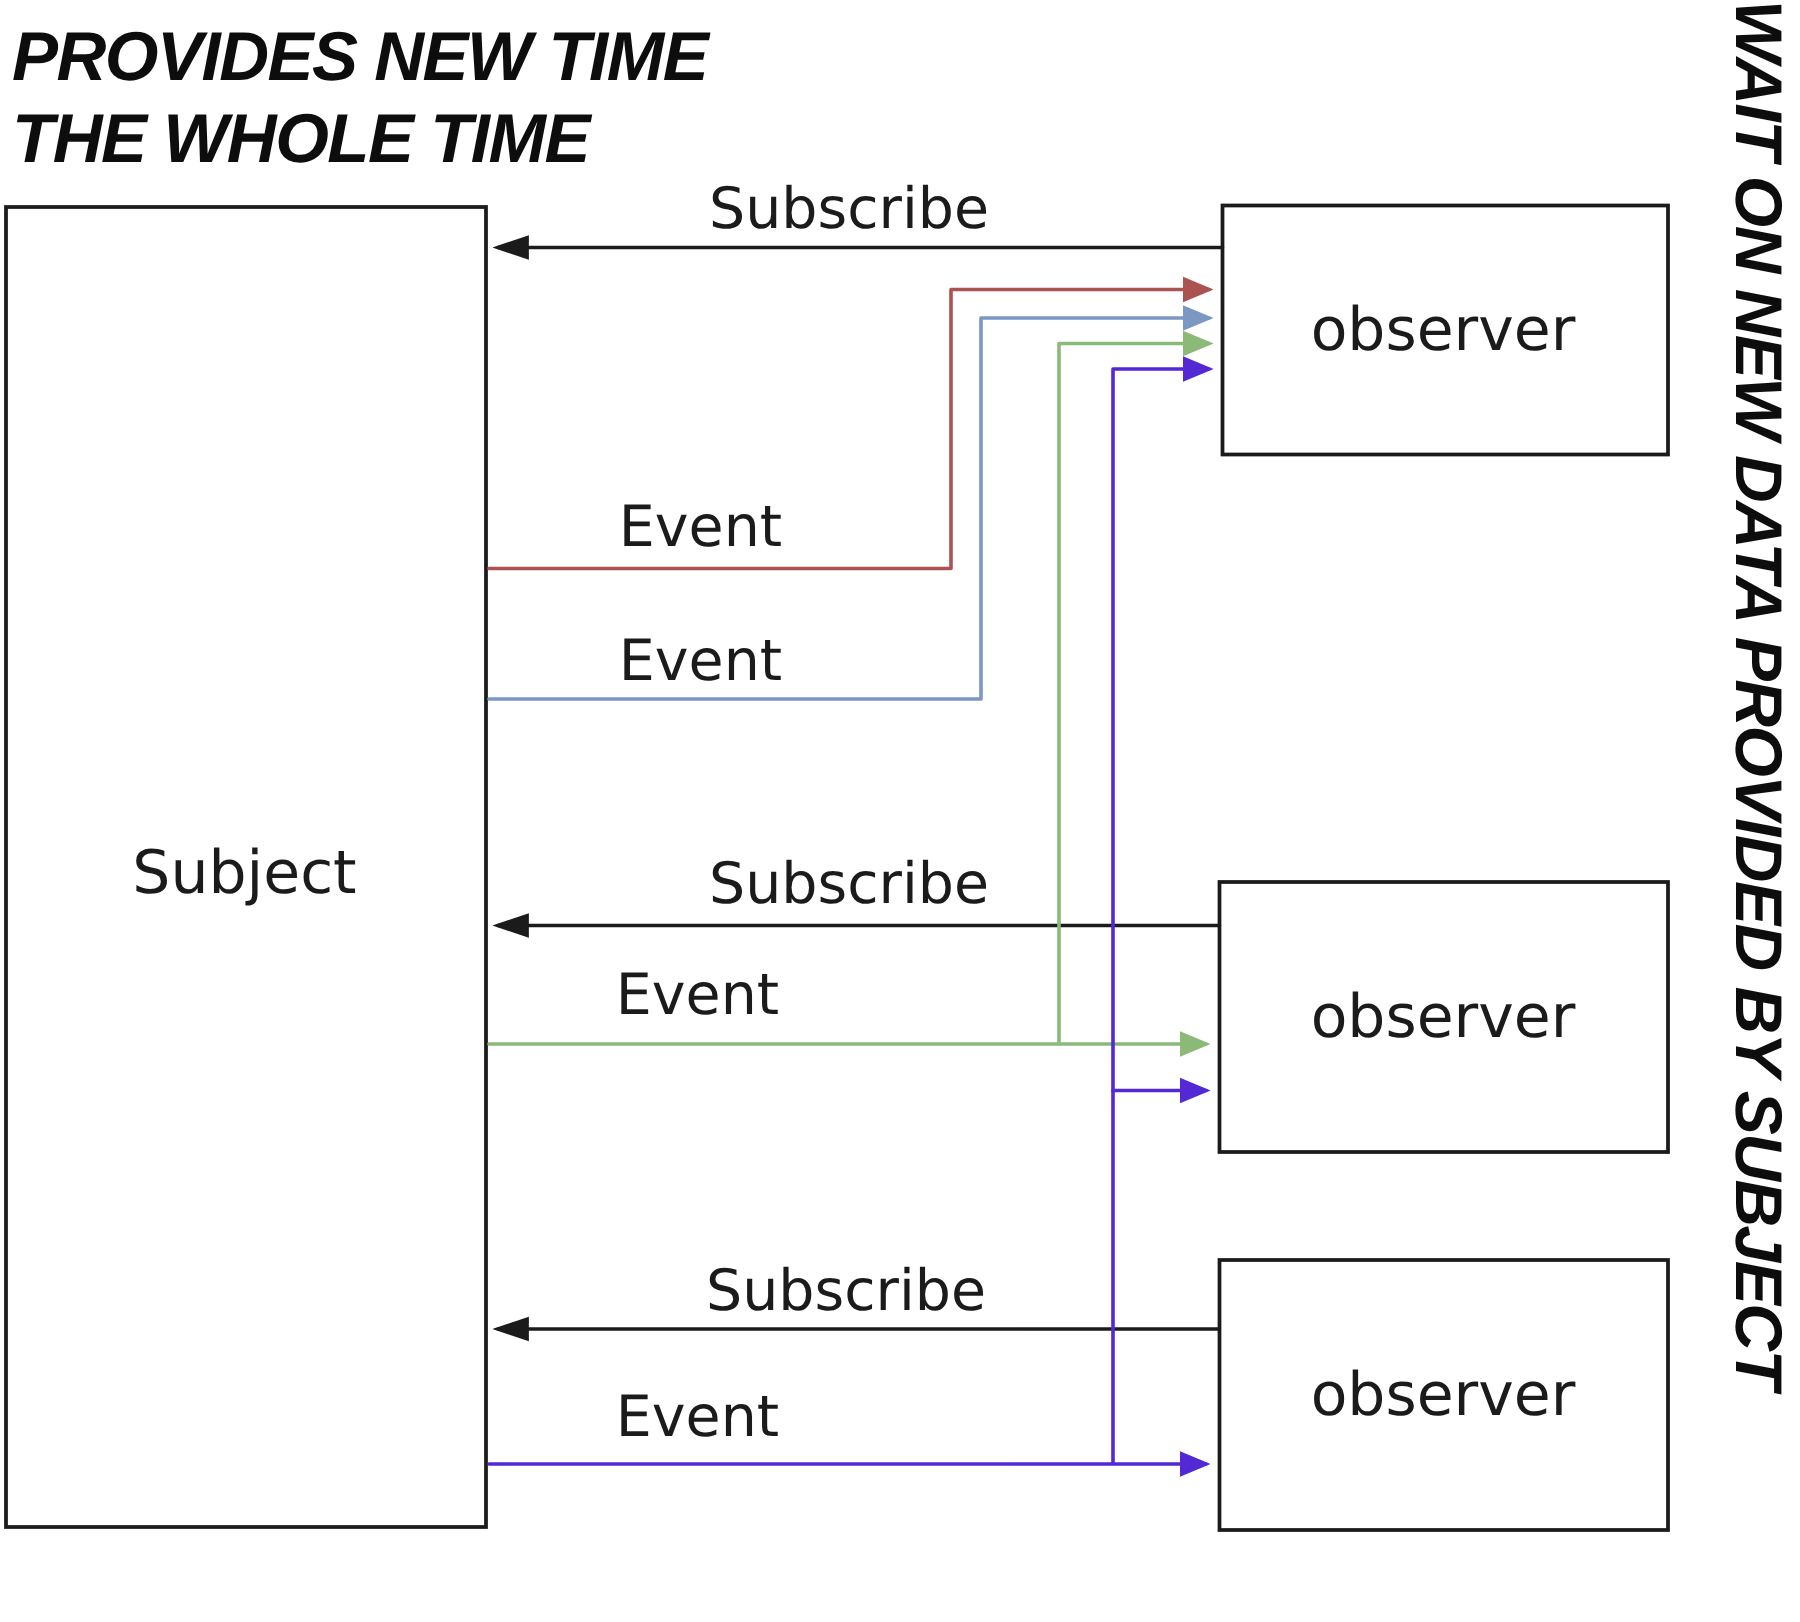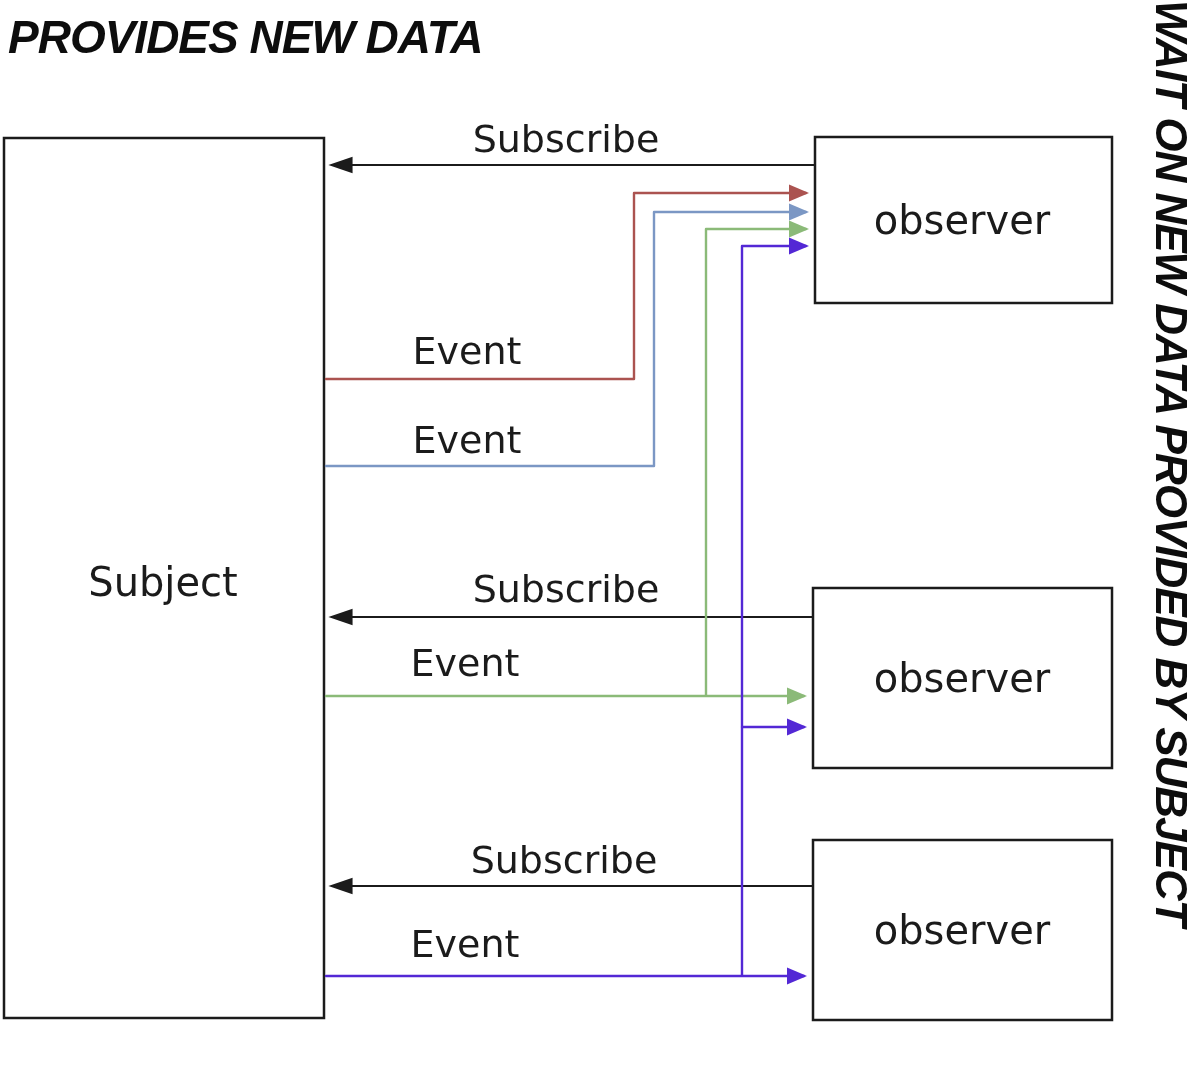--- a/index.html
+++ b/index.html
@@ -65,21 +65,22 @@
   polyline.edge.subscribe {
     stroke-width: 2.2px;
   }
 </style>
 </head>
 <body>
 
 <div class="stage">
 
   <div class="marker-note title-note">
-    <div>PROVIDES NEW DATA</div>
+    <div>PROVIDES NEW TIME</div>
+    <div>THE WHOLE TIME</div>
   </div>
 
   <div class="marker-note side-note">WAIT ON NEW DATA PROVIDED BY SUBJECT</div>
 
   <svg class="diagram" width="1200" height="1081" viewBox="0 0 1200 1081" xmlns="http://www.w3.org/2000/svg">
     <defs>
       <marker id="arrow-ink" viewBox="0 0 10 10" refX="8.5" refY="5" markerWidth="11" markerHeight="11" orient="auto-start-reverse">
         <path d="M0,1.6 L10,5 L0,8.4 z" fill="#1b1b1b"></path>
       </marker>
       <marker id="arrow-red" viewBox="0 0 10 10" refX="8.5" refY="5" markerWidth="8.5" markerHeight="8.5" orient="auto-start-reverse">

